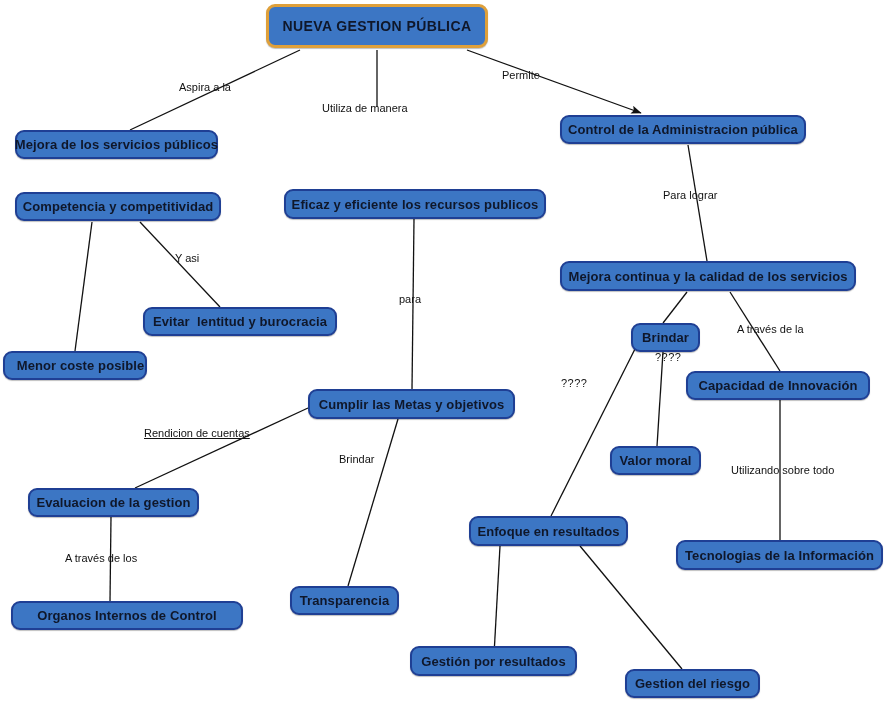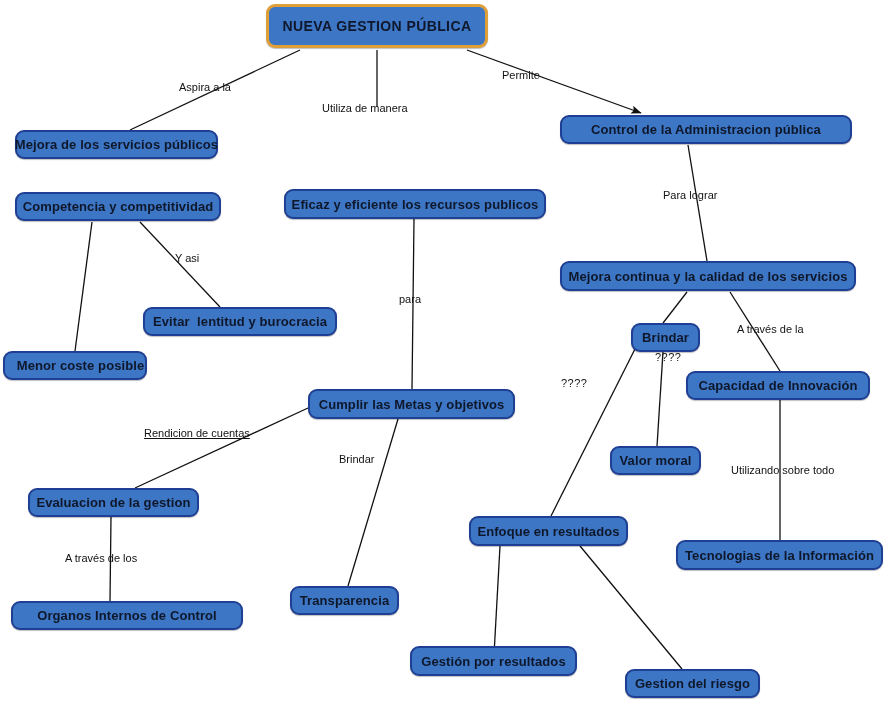--- a/index.html
+++ b/index.html
@@ -99,21 +99,21 @@
         <line x1="580" y1="546" x2="682" y2="669" stroke="#111111" stroke-width="1.3"></line>
       </g>
   </svg>
 
   <div class="node-layer">
     <div id="nodes">
         <div class="node root" style="left: 266px; top: 4px; width: 222px; height: 44px;">NUEVA GESTION PÚBLICA</div>
         <div class="node" style="left: 15px; top: 130px; width: 203px; height: 29px;">Mejora de los servicios públicos</div>
         <div class="node" style="left: 15px; top: 192px; width: 206px; height: 29px;">Competencia y competitividad</div>
         <div class="node" style="left: 284px; top: 189px; width: 262px; height: 30px;">Eficaz y eficiente los recursos publicos</div>
-        <div class="node" style="left: 560px; top: 115px; width: 292px; height: 29px;">Control de la Administracion pública</div>
+        <div class="node" style="left: 560px; top: 115px; width: 246px; height: 29px;">Control de la Administracion pública</div>
         <div class="node" style="left: 143px; top: 307px; width: 194px; height: 29px;">Evitar  lentitud y burocracia</div>
         <div class="node" style="left: 3px; top: 351px; width: 144px; height: 29px; padding-left: 11px;">Menor coste posible</div>
         <div class="node" style="left: 560px; top: 261px; width: 296px; height: 30px;">Mejora continua y la calidad de los servicios</div>
         <div class="node" style="left: 631px; top: 323px; width: 69px; height: 29px;">Brindar</div>
         <div class="node" style="left: 686px; top: 371px; width: 184px; height: 29px;">Capacidad de Innovación</div>
         <div class="node" style="left: 308px; top: 389px; width: 207px; height: 30px;">Cumplir las Metas y objetivos</div>
         <div class="node" style="left: 610px; top: 446px; width: 91px; height: 29px;">Valor moral</div>
         <div class="node" style="left: 28px; top: 488px; width: 171px; height: 29px;">Evaluacion de la gestion</div>
         <div class="node" style="left: 469px; top: 516px; width: 159px; height: 30px;">Enfoque en resultados</div>
         <div class="node" style="left: 676px; top: 540px; width: 207px; height: 30px;">Tecnologias de la Información</div>

